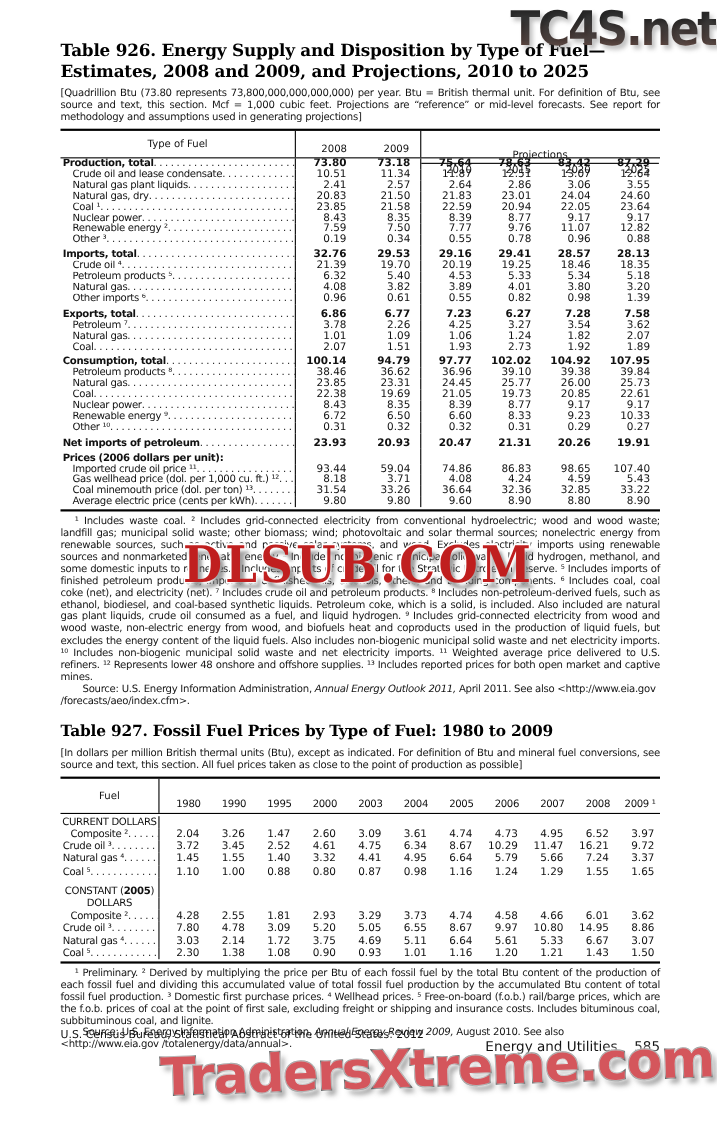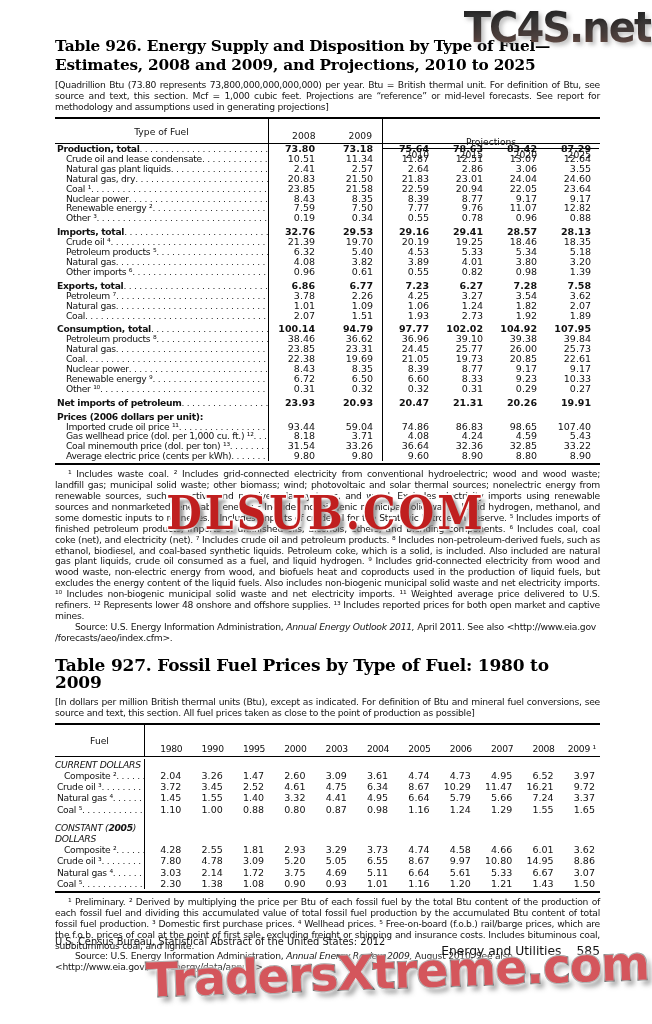--- a/index.html
+++ b/index.html
@@ -4,21 +4,21 @@
 <style>
   *{box-sizing:border-box;margin:0;padding:0;}
   html,body{background:#ffffff;}
   .page{position:relative;width:652px;height:1024px;background:#fff;overflow:hidden;
         font-family:"DejaVu Sans",sans-serif;color:#111;margin:0 auto;}
   .content{padding:37px 52px 0 55px;}
 
   
   .t-title{font-family:"DejaVu Serif",serif;font-weight:bold;font-size:15.3px;line-height:18.5px;color:#000;letter-spacing:-0.2px;}
   .headnote{margin-top:5px;font-size:9.2px;line-height:11px;letter-spacing:-0.25px;text-align:justify;color:#151515;}
-  .t927-title{margin-top:13px;font-family:"DejaVu Serif",serif;font-weight:bold;font-size:17px;line-height:17px;color:#000;letter-spacing:-0.2px;}
+  .t927-title{margin-top:13px;font-family:"DejaVu Serif",serif;font-weight:bold;font-size:14px;line-height:17px;color:#000;letter-spacing:-0.2px;}
 
   
   .t926{margin-top:5px;border-top:2px solid #000;border-bottom:2px solid #000;}
   .t9-head{display:flex;border-bottom:1px solid #000;height:25px;font-size:9.2px;}
   .h-stub{width:214px;border-right:1px solid #000;display:flex;align-items:center;justify-content:center;}
   .h-est{width:114px;border-right:1px solid #000;display:flex;align-items:flex-end;}
   .h-est .yc{width:57px;text-align:right;padding:0 10px 2px 0;}
   .h-proj{width:216px;display:flex;flex-direction:column;margin-top:16px;}
   .h-proj-lab{text-align:center;border-bottom:1px solid #000;padding:1px 0;}
   .h-proj-years{display:flex;flex:1;align-items:flex-end;}
@@ -45,21 +45,21 @@
   
   .t927{margin-top:5px;border-top:2px solid #000;border-bottom:2px solid #000;font-size:9.5px;}
   .t927-head{display:flex;border-bottom:1px solid #000;height:32px;}
   .f-stub{width:90px;border-right:1px solid #000;display:flex;align-items:center;justify-content:center;font-size:9.2px;}
   .yrow{flex:1;display:flex;align-items:flex-end;}
   .ycell{flex:1;text-align:right;padding:0 4px 2px 0;font-size:9.2px;letter-spacing:-0.3px;white-space:nowrap;}
   .t927-body{padding:2px 0;}
   .trow927{display:flex;line-height:11.2px;}
   .l927{width:90px;border-right:1px solid #000;display:flex;padding-left:2px;overflow:hidden;font-size:9.2px;letter-spacing:-0.3px;}
   .l927.ind927{padding-left:9px;}
-  .l927.sec927{justify-content:flex-start;padding-left:0;font-style:italic;}
+  .l927.sec927{justify-content:center;padding-left:0;}
   .v927{flex:1;text-align:right;padding-right:5px;}
   .v927fill{flex:1;}
   .gap927 > *{padding-top:7px;}
   .bld{font-weight:bold;}
 
   
   .pg-head{position:absolute;top:944px;right:52px;font-size:12.3px;color:#111;}
   .pg-head .pgnum{margin-left:15px;}
   .credit{position:absolute;top:936px;left:55px;font-size:9.9px;color:#111;}
 

